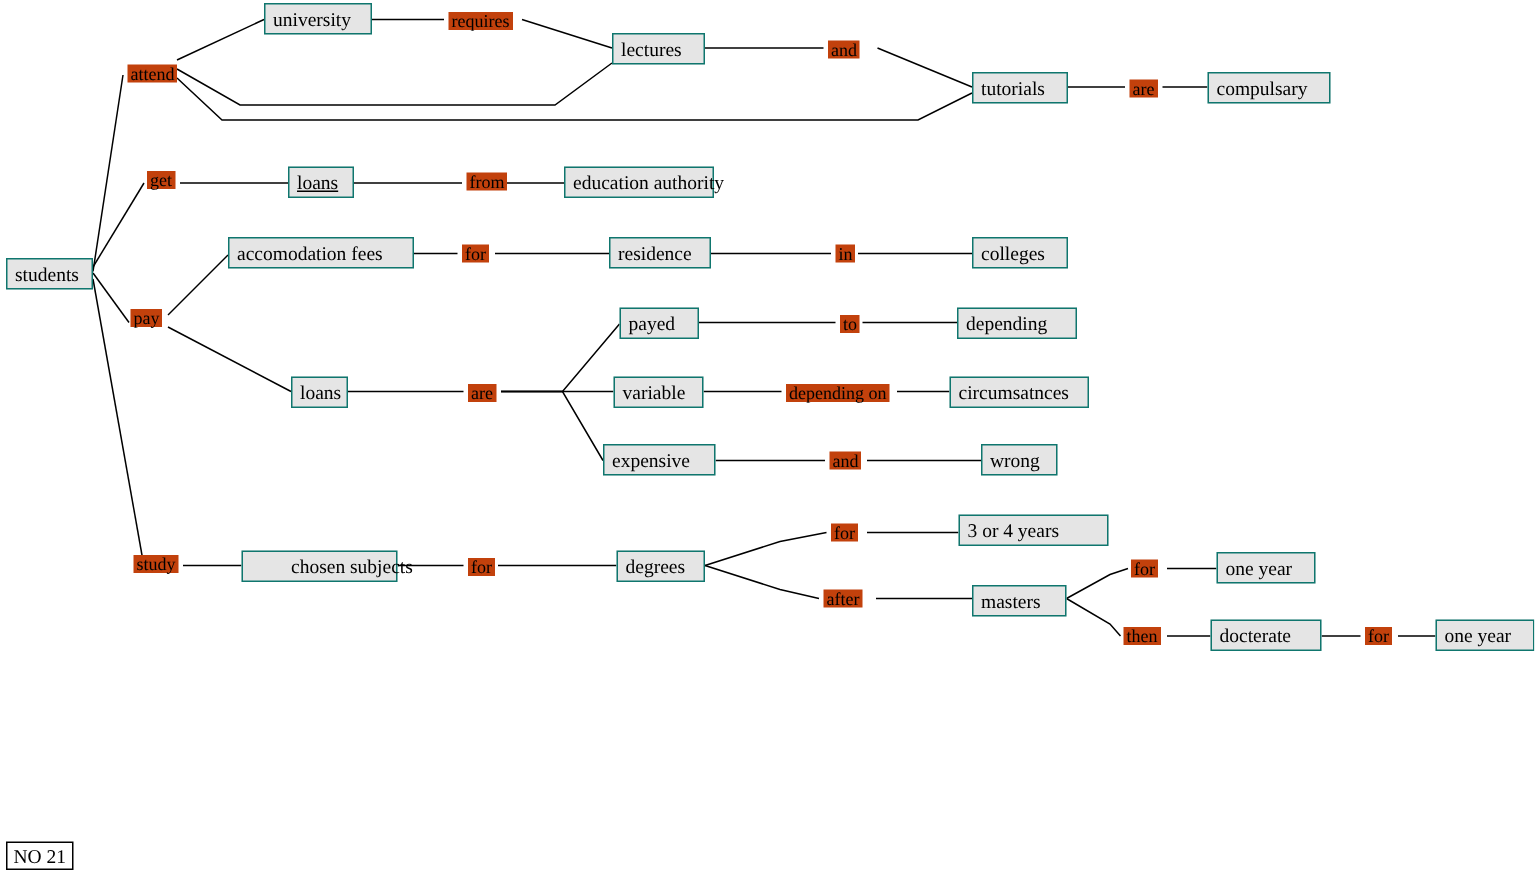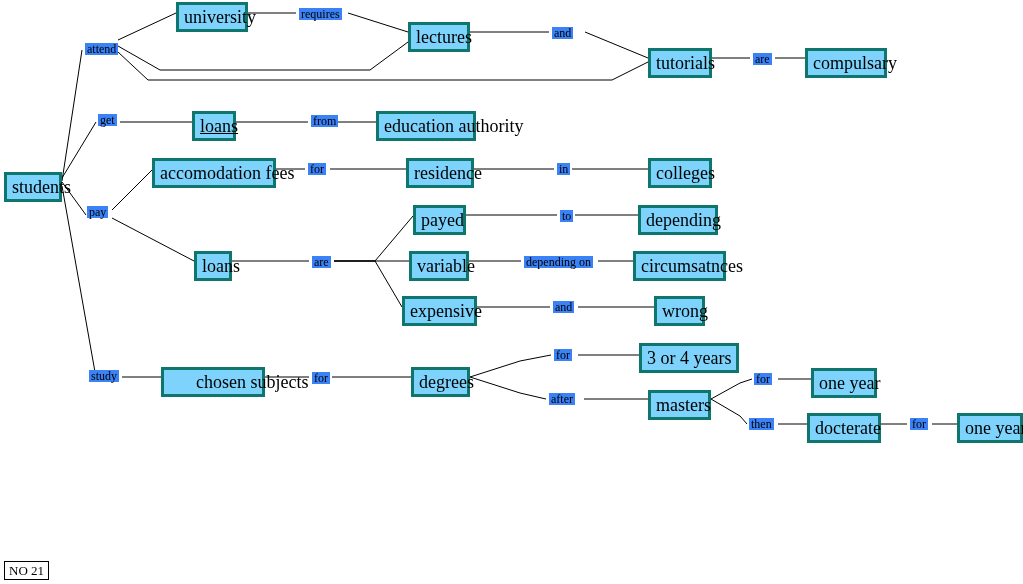--- a/index.html
+++ b/index.html
@@ -18,32 +18,32 @@
   svg.links {
     position: absolute;
     left: 0;
     top: 0;
     width: 1023px;
     height: 584px;
     pointer-events: none;
   }
   .node {
     position: absolute;
-    border: 3px solid #0f766e;
-    background: #7dd3fc;
-    font-size: 18px;
+    border: 1px solid #0f766e;
+    background: #e5e5e5;
+    font-size: 13px;
     line-height: 1;
     color: #000000;
     padding: 3px 5px;
     white-space: nowrap;
     box-sizing: border-box;
   }
   .edge-label {
     position: absolute;
-    background: #3b82f6;
+    background: #c2410c;
     font-size: 12px;
     color: #000000;
     white-space: nowrap;
     padding: 0 2px;
     line-height: 1;
   }
   .corner-tag {
     position: absolute;
     border: 1px solid #000000;
     background: #ffffff;
@@ -107,21 +107,21 @@
         <polyline points="881,424 907,424"></polyline>
         <polyline points="932,424 957,424"></polyline>
       </g>
   </svg>
 
   <div id="nodes-layer">
       <div class="node" style="left: 4px; top: 172px; width: 58px;">students</div>
       <div class="node" style="left: 176px; top: 2px; width: 72px;">university</div>
       <div class="node" style="left: 408px; top: 22px; width: 62px;">lectures</div>
       <div class="node" style="left: 648px; top: 48px; width: 64px;">tutorials</div>
-      <div class="node" style="left: 805px; top: 48px; width: 82px; text-align: center;">compulsary</div>
+      <div class="node" style="left: 805px; top: 48px; width: 82px;">compulsary</div>
       <div class="node" style="left: 192px; top: 111px; width: 44px; text-decoration: underline;">loans</div>
       <div class="node" style="left: 376px; top: 111px; width: 100px;">education authority</div>
       <div class="node" style="left: 152px; top: 158px; width: 124px;">accomodation fees</div>
       <div class="node" style="left: 406px; top: 158px; width: 68px;">residence</div>
       <div class="node" style="left: 648px; top: 158px; width: 64px;">colleges</div>
       <div class="node" style="left: 194px; top: 251px; width: 38px;">loans</div>
       <div class="node" style="left: 413px; top: 205px; width: 53px;">payed</div>
       <div class="node" style="left: 638px; top: 205px; width: 80px;">depending</div>
       <div class="node" style="left: 409px; top: 251px; width: 60px;">variable</div>
       <div class="node" style="left: 633px; top: 251px; width: 93px;">circumsatnces</div>

